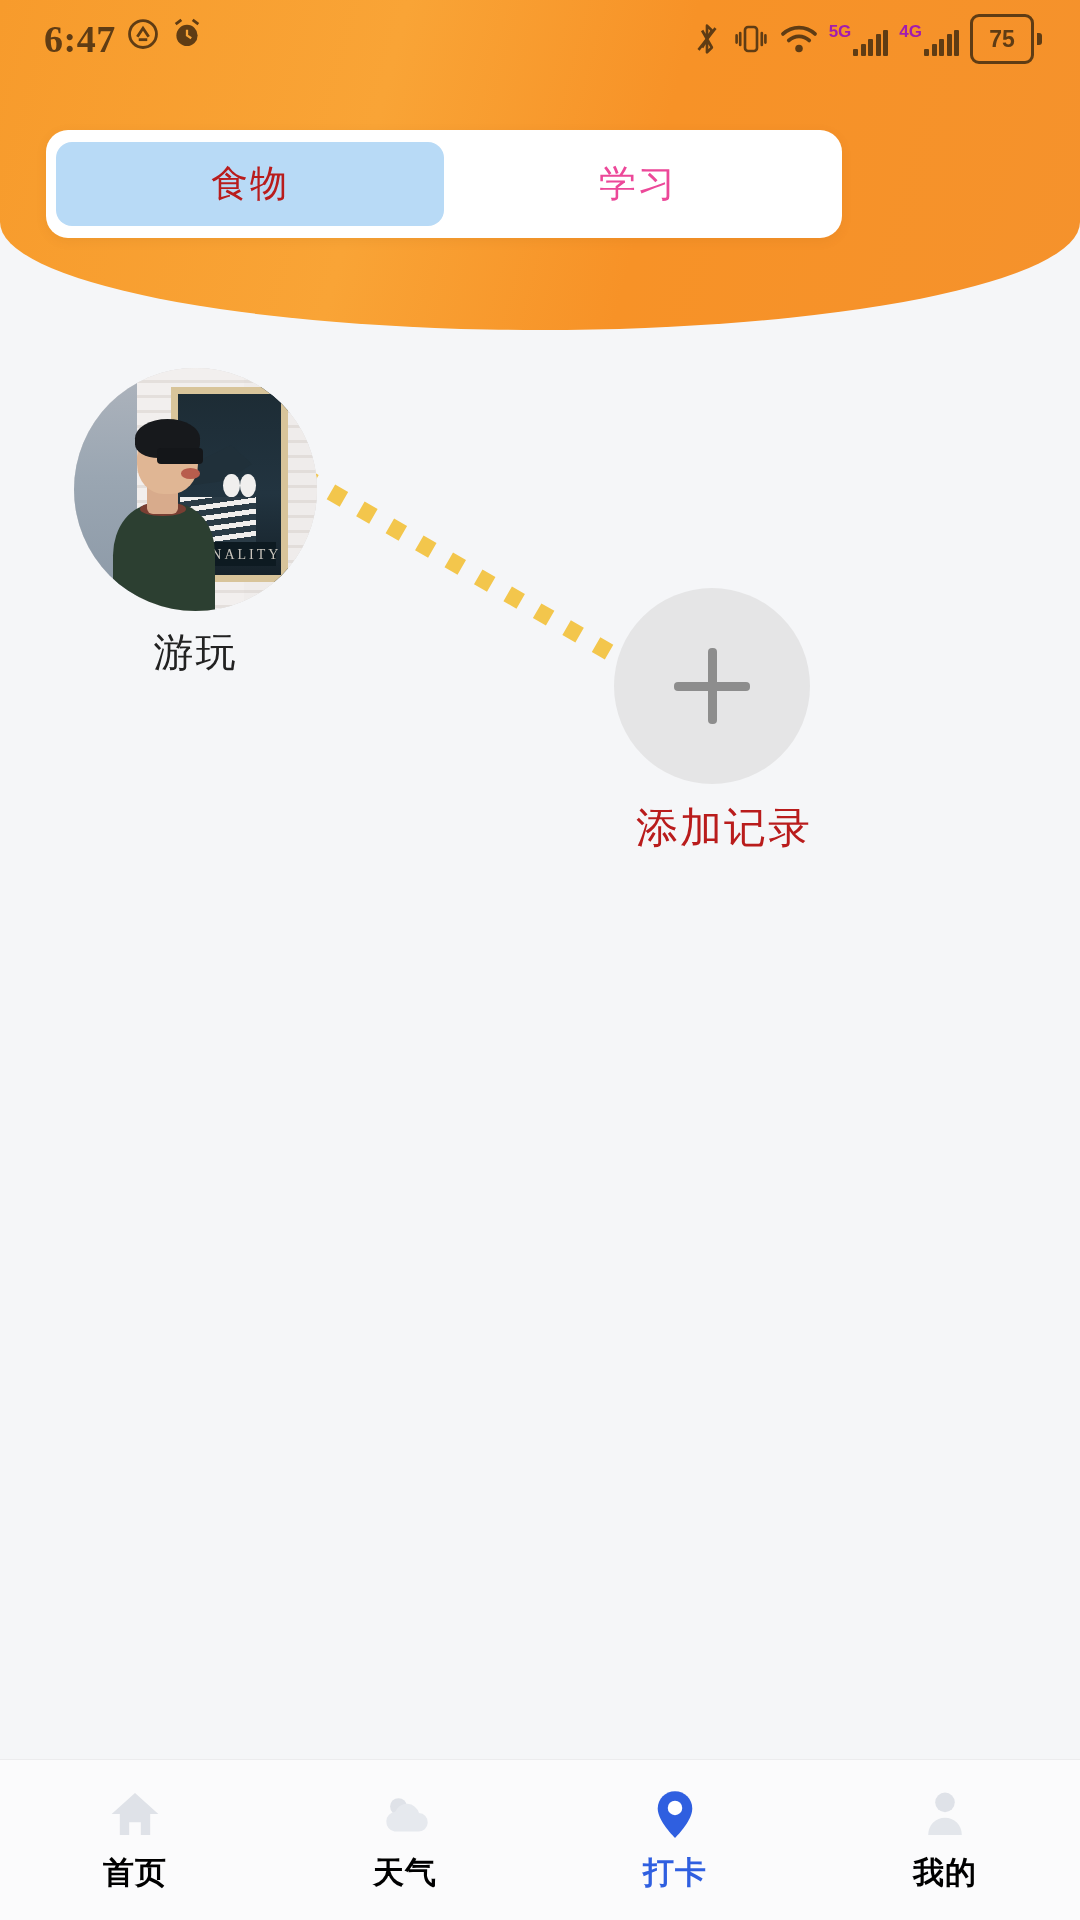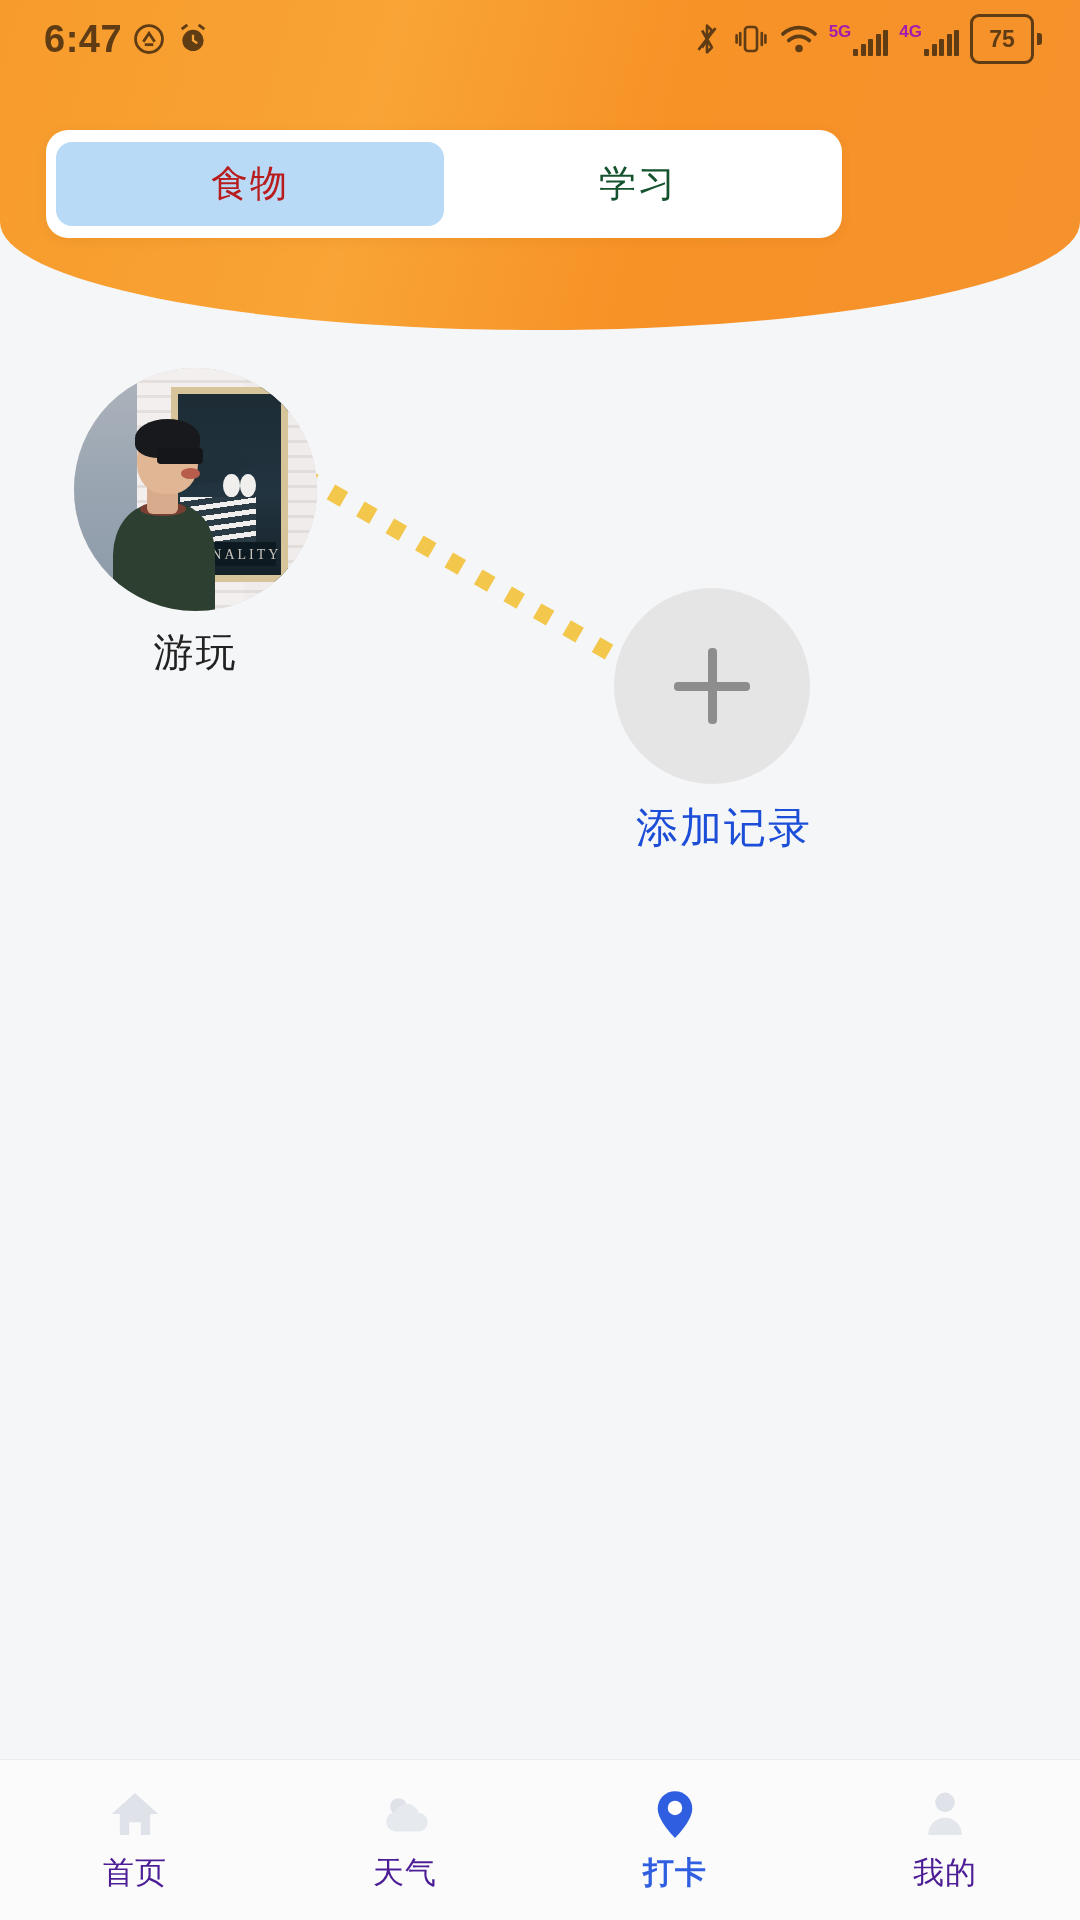--- a/index.html
+++ b/index.html
@@ -37,22 +37,23 @@
     display: flex;
     align-items: center;
     justify-content: space-between;
     padding: 0 38px 0 44px;
     box-sizing: border-box;
     color: #5b3a12;
     z-index: 5;
   }
   .sb-left {
     display: flex;
-    align-items: center;
+    align-items: flex-start;
     gap: 10px;
+    font-family: Liberation Serif, serif;
   }
   .sb-time {
     font-size: 38px;
     font-weight: 700;
     letter-spacing: 0.5px;
     color: #5f3c14;
   }
   .sb-icon {
     display: inline-flex;
     align-items: center;
@@ -137,21 +138,21 @@
     padding: 0 10px;
     box-sizing: border-box;
   }
   .tab {
     flex: 1;
     height: 84px;
     display: flex;
     align-items: center;
     justify-content: center;
     font-size: 37px;
-    color: #14532d;
+    color: #ec4899;
     border-radius: 16px;
     letter-spacing: 2px;
   }
   .tab.active {
     background: #b8daf6;
     color: #b91c1c;
   }
 
   
   .canvas {
@@ -235,21 +236,21 @@
     display: flex;
     align-items: center;
     justify-content: center;
     position: relative;
   }
   .plus-h { position: absolute; width: 76px; height: 9px; background: #8d8d8d; border-radius: 4px; }
   .plus-v { position: absolute; width: 9px; height: 76px; background: #8d8d8d; border-radius: 4px; }
   .add-label {
     margin-top: 16px;
     font-size: 42px;
-    color: #1d4ed8;
+    color: #b91c1c;
     letter-spacing: 2px;
     margin-left: 24px;
   }
 
   
   .bottomnav {
     position: absolute;
     left: 0; bottom: 0;
     width: 1080px;
     height: 160px;
@@ -262,22 +263,23 @@
   .navitem {
     flex: 1;
     display: flex;
     flex-direction: column;
     align-items: center;
     justify-content: center;
     gap: 10px;
   }
   .navlabel {
     font-size: 31px;
-    color: #4c1d95;
+    color: #000000;
     letter-spacing: 1px;
+    font-weight: bold;
   }
   .navitem.active .navlabel { color: #2f5fe0; font-weight: 700; }
   .navicon { width: 56px; height: 56px; display: flex; align-items: center; justify-content: center; }
 </style>
 </head>
 <body>
 
 <div class="header"></div>
 
 <div class="statusbar">

